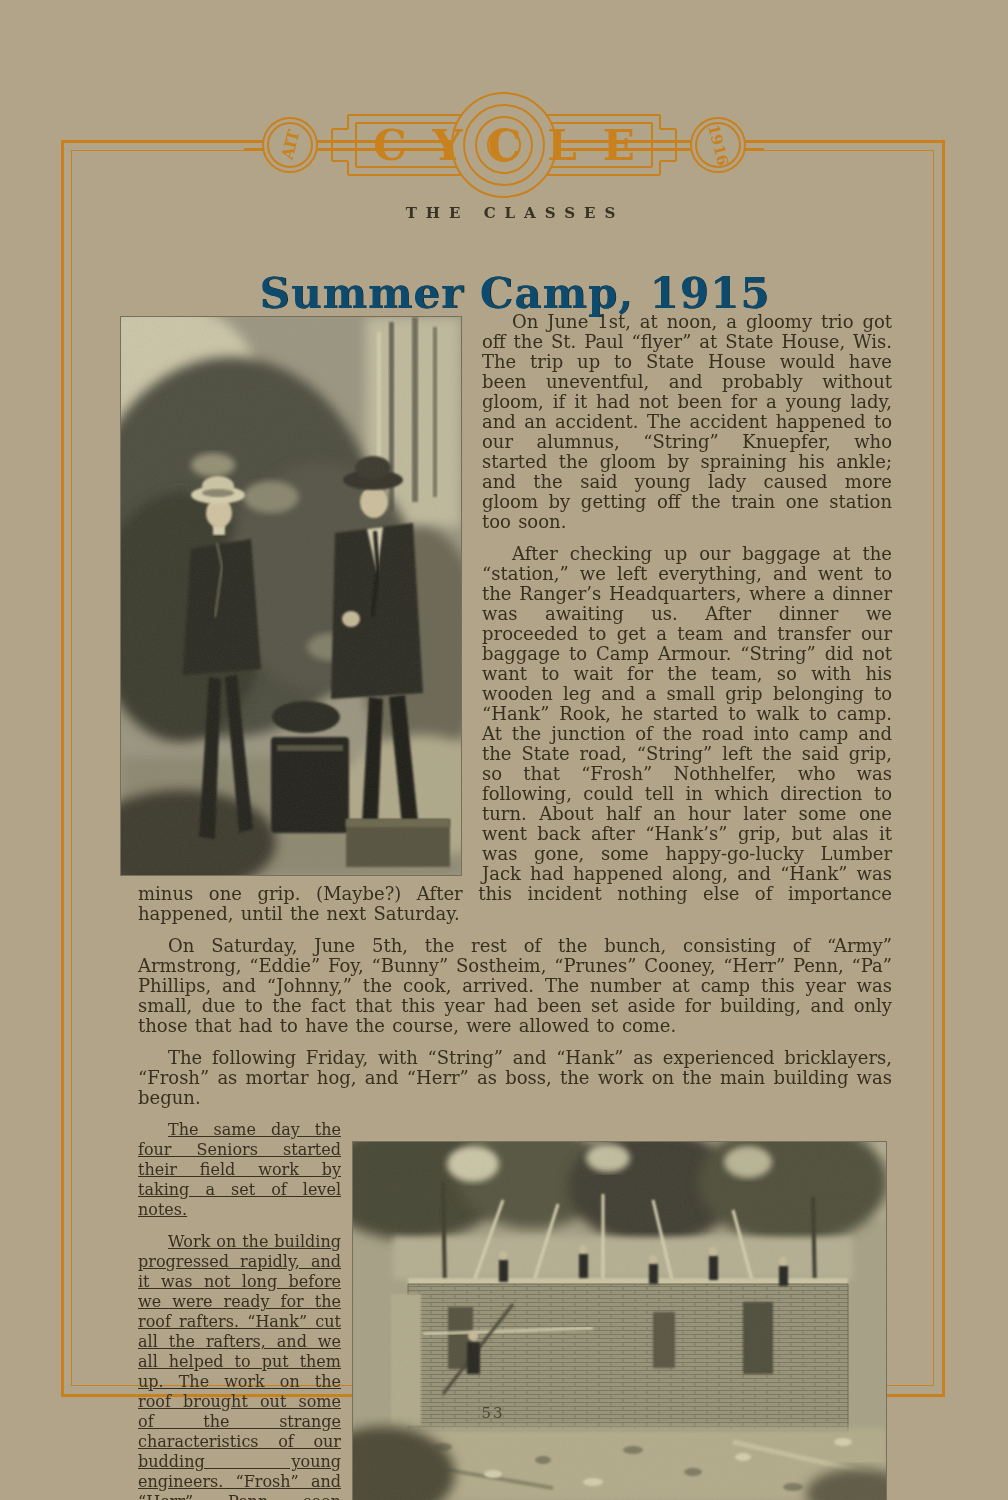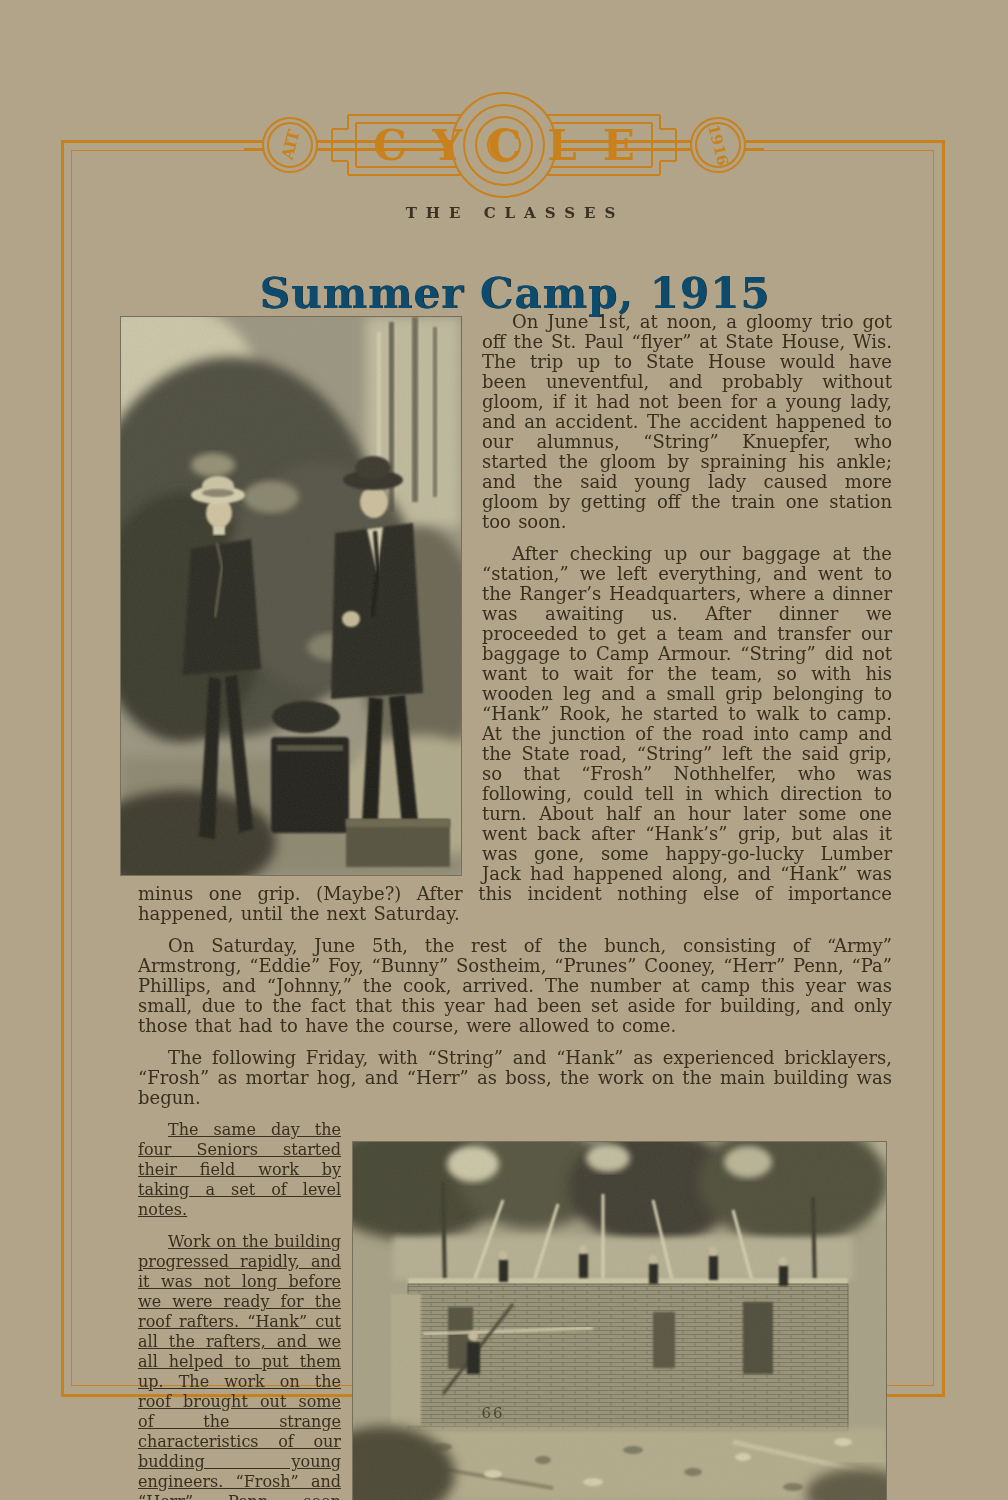--- a/index.html
+++ b/index.html
@@ -215,14 +215,14 @@
         <ellipse cx="30" cy="332" rx="72" ry="48" fill="#4c4936" filter="url(#p2b6)"></ellipse>
         <ellipse cx="505" cy="352" rx="52" ry="26" fill="#5e5a45" filter="url(#p2b6)"></ellipse>
         <rect width="533" height="358" filter="url(#p2g)" opacity="0.3"></rect>
       </svg>
 
       <p>The same day the four Seniors started their field work by taking a set of level notes.</p>
       <p>Work on the building progressed rapidly, and it was not long before we were ready for the roof rafters. “Hank” cut all the rafters, and we all helped to put them up. The work on the roof brought out some of the strange characteristics of our budding young engineers. “Frosh” and “Herr” Penn soon became noted for being a pair that could work together on the roof, because each of them had a certain feeling that they preferred to</p>
     </div>
   </div>
 
-  <div class="pagenum">66</div>
+  <div class="pagenum">53</div>
 </div>
 
 </body></html>

